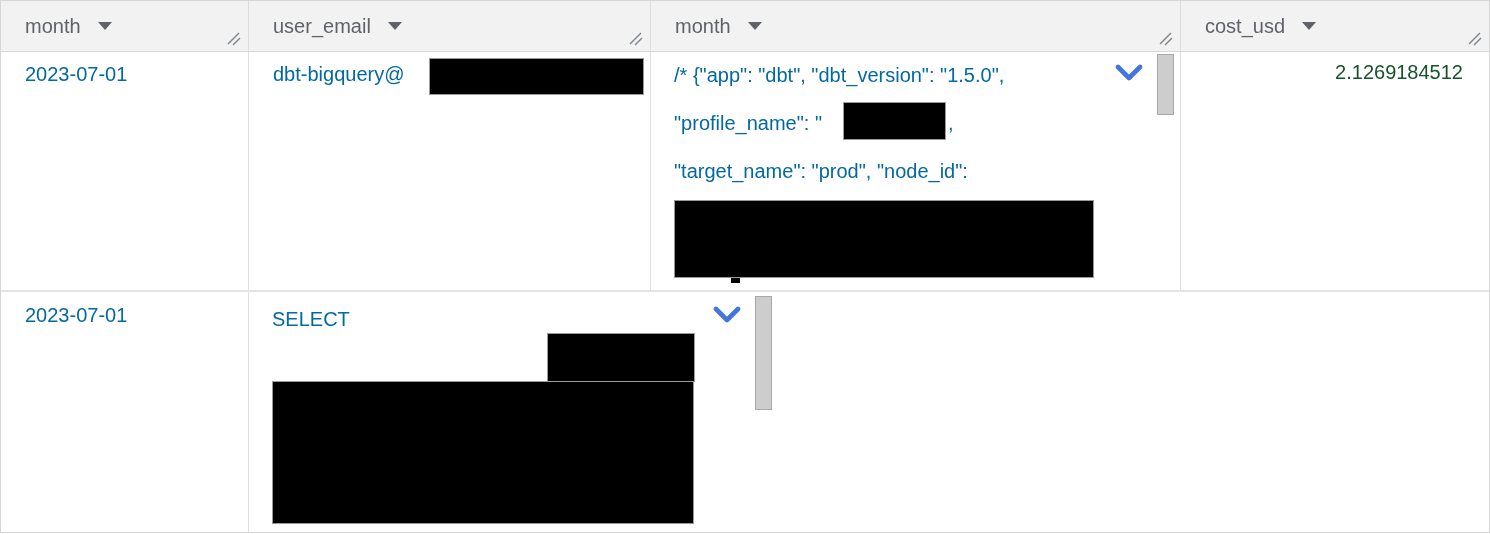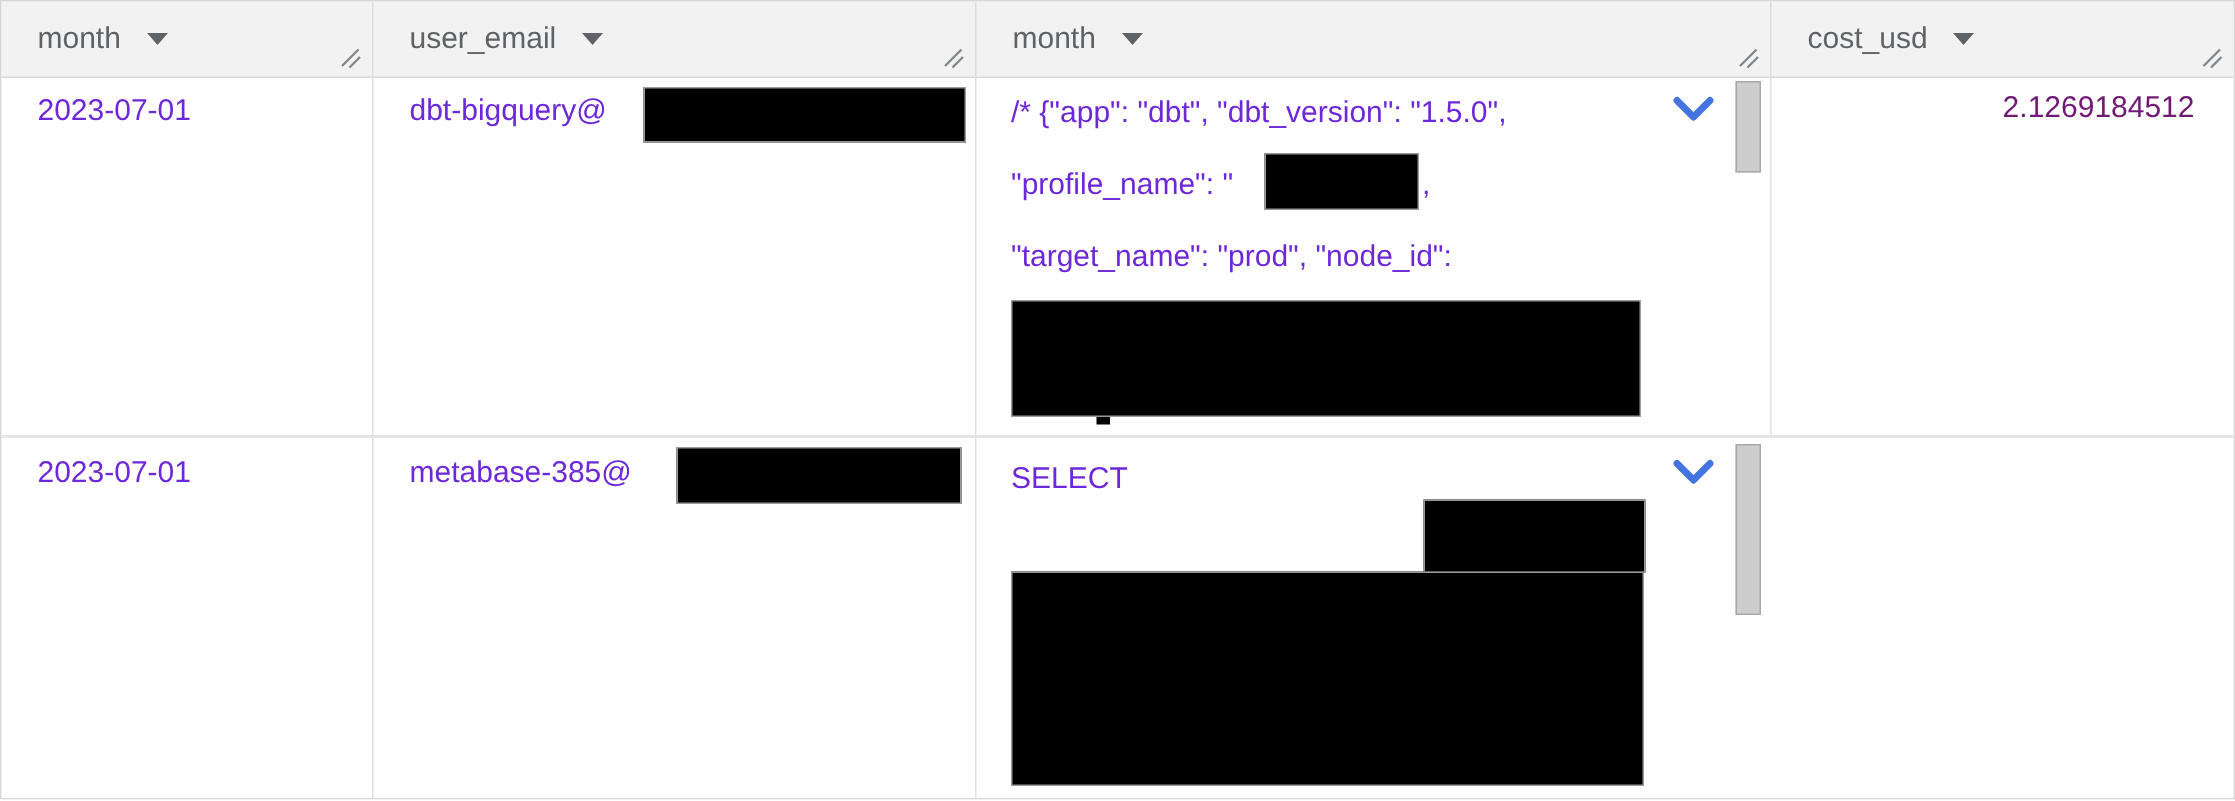--- a/index.html
+++ b/index.html
@@ -31,23 +31,23 @@
   .c2 { width:402px;text-align:right; }
   .c3 { width:530px; }
   .c4 { flex:1; }
   
   .body-row { display:flex; position:relative; background:#fff; }
   .row1 { height:238px; }
   .row2 { height:240px; border-top:2px solid #e4e4e4; }
   .bcell { position:relative; box-sizing:border-box; border-right:1px solid #e0e0e0; }
   .bcell:last-child { border-right:none; }
   .txt {
-    position:absolute; font-size:20px; color:#6d28d9; white-space:nowrap; line-height:26px;
+    position:absolute; font-size:20px; color:#0369a1; white-space:nowrap; line-height:26px;
   }
-  .cost-val { position:absolute; right:26px; font-size:20px; color:#701a75; white-space:nowrap; }
+  .cost-val { position:absolute; right:26px; font-size:20px; color:#14532d; white-space:nowrap; }
   .redaction { position:absolute; background:#000000; border:1px solid #9a9a9a; box-sizing:border-box; }
   .redaction-frag { position:absolute; background:#000000; }
   .scroll-thumb {
     position:absolute; width:15px; background:#cdcdcd; border:1px solid #a8a8a8; box-sizing:content-box;
   }
   .chevron { position:absolute; }
 </style>
 </head>
 <body>
 
@@ -111,24 +111,20 @@
     </div>
     <div class="bcell c4">
       <span class="cost-val" style="top:9px;">2.1269184512</span>
     </div>
   </div>
 
   <div class="body-row row2">
     <div class="bcell c1">
       <span class="txt" style="left:24px; top:10px;">2023-07-01</span>
     </div>
-    <div class="bcell c2">
-      <span class="txt" style="left:24px; top:10px;">metabase-385@</span>
-      <div class="redaction" style="left:202px; top:6px; width:190px; height:38px;"></div>
-    </div>
     <div class="bcell c3">
       <span class="txt" style="left:23px; top:14px;text-align:right;">SELECT</span>
       <div class="redaction" style="left:298px; top:41px; width:148px; height:49px;"></div>
       <div class="redaction" style="left:23px; top:89px; width:422px; height:143px;"></div>
       <svg class="chevron" style="left:464px; top:12px;" width="28" height="23" viewBox="0 0 28 23">
         <polyline points="3,5 14,16 25,5" fill="none" stroke="#4374e0" stroke-width="4.6" stroke-linecap="round" stroke-linejoin="round"></polyline>
       </svg>
       <div class="scroll-thumb" style="left:506px; top:4px; height:112px;"></div>
     </div>
   </div>

